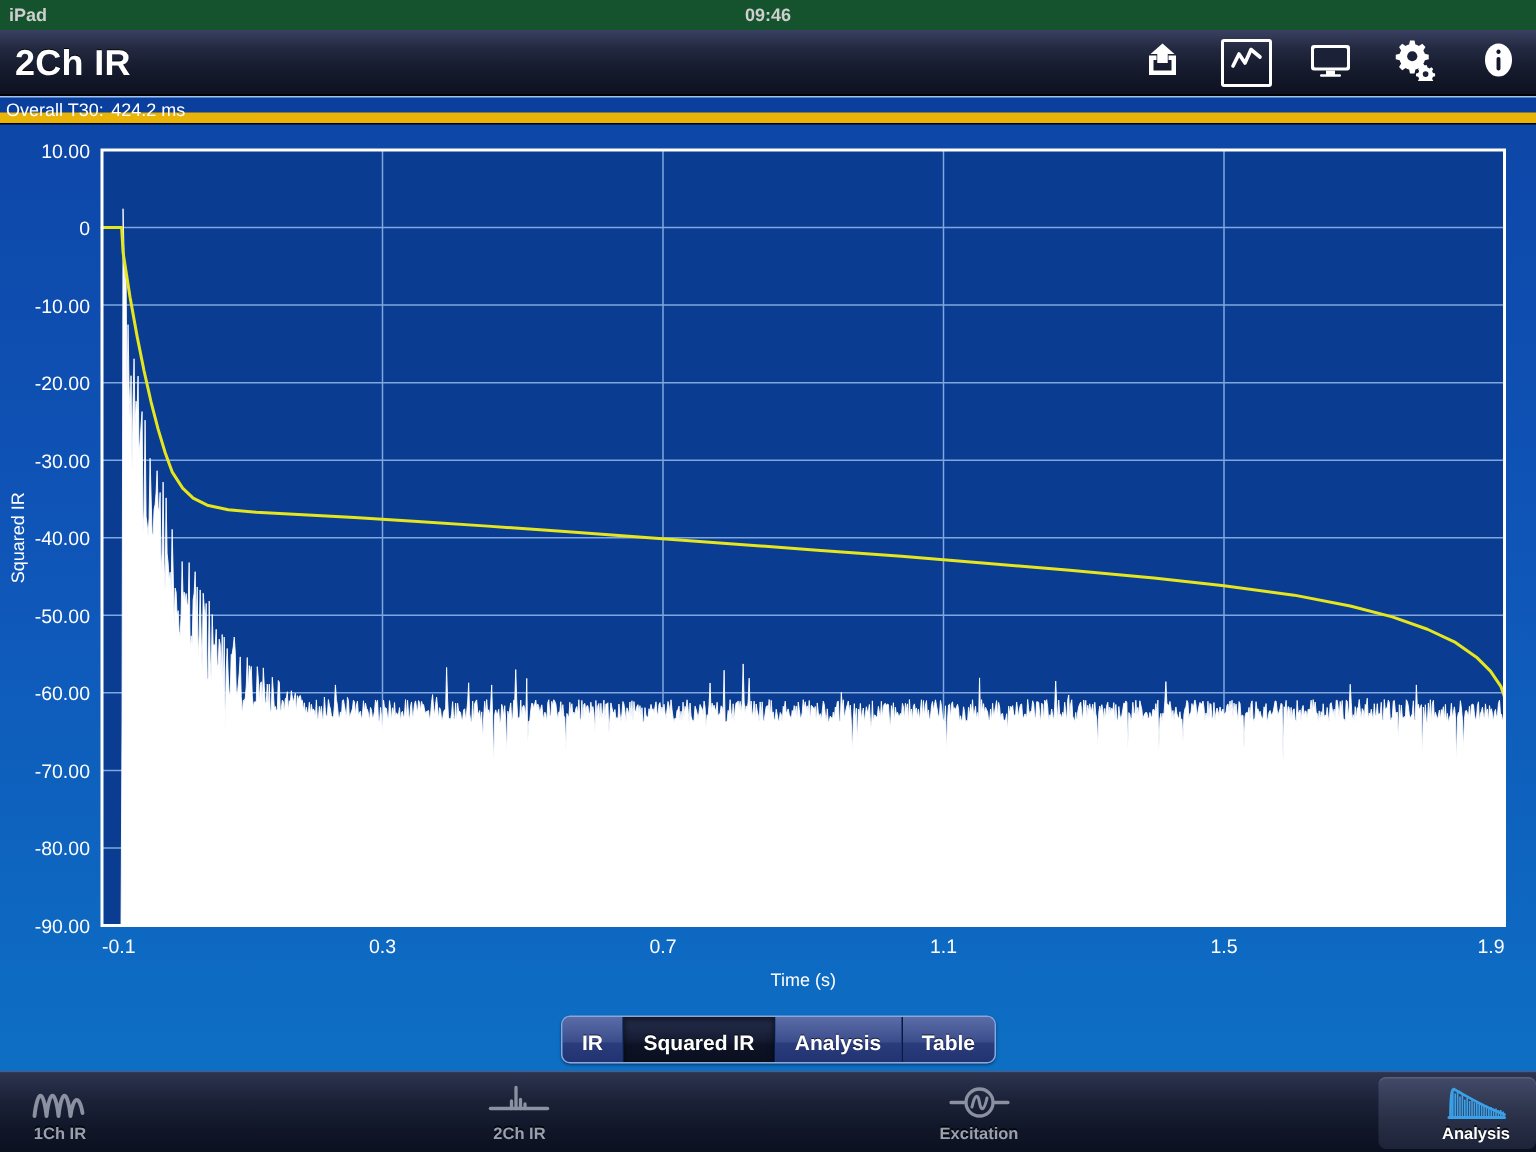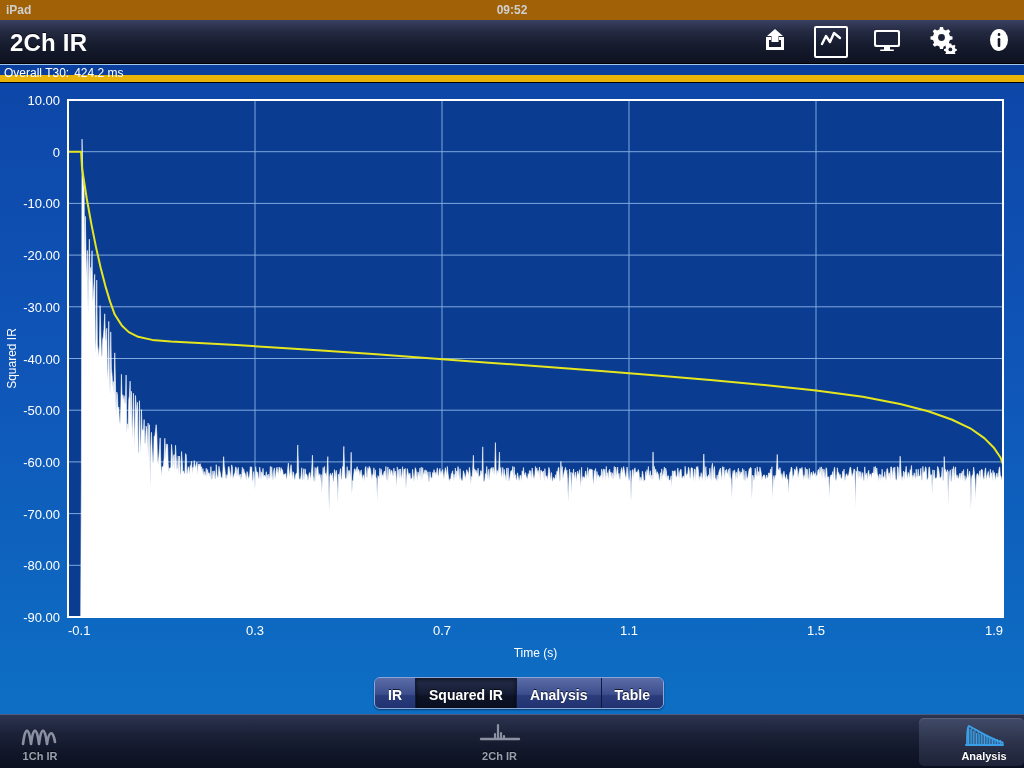--- a/index.html
+++ b/index.html
@@ -19,21 +19,21 @@
     width: 1024px;
     height: 768px;
   }
 
   
   .status-bar {
     position: absolute;
     top: 0; left: 0;
     width: 1024px;
     height: 20px;
-    background: #a16207;
+    background: #14532d;
     color: #cfcfcf;
     font-size: 12px;
     font-weight: bold;
     line-height: 20px;
   }
   .status-left {
     position: absolute;
     left: 6px; top: 0;
   }
   .status-center {
@@ -226,21 +226,21 @@
   .tab.active .tab-label { color: #ffffff; }
   .tab-icon { height: 26px; display: flex; align-items: flex-end; }
 </style>
 </head>
 <body>
 
 <div id="app">
 
   <div class="status-bar">
     <span class="status-left">iPad</span>
-    <span class="status-center">09:52</span>
+    <span class="status-center">09:46</span>
     <span class="status-right">
       <span>20%</span>
       <span class="battery">
         <span class="battery-fill"></span>
       </span>
     </span>
   </div>
 
   <div class="nav-bar">
     <div class="nav-title">2Ch IR</div>
@@ -372,20 +372,30 @@
       </div>
       <div class="tab">
         <span class="tab-icon">
           <svg width="46" height="26" viewBox="0 0 46 26">
             <path d="M4 17 L42 17" stroke="#8b91a0" stroke-width="2.4" stroke-linecap="round" fill="none"></path>
             <path d="M21 17 L21 3 M24 17 L24 11 M18 17 L18 12 M27 17 L27 14" stroke="#8b91a0" stroke-width="2.2" stroke-linecap="round" fill="none"></path>
           </svg>
         </span>
         <span class="tab-label">2Ch IR</span>
       </div>
+      <div class="tab">
+        <span class="tab-icon">
+          <svg width="46" height="26" viewBox="0 0 46 26">
+            <circle cx="23" cy="13" r="9" fill="none" stroke="#8b91a0" stroke-width="2.2"></circle>
+            <path d="M18 16 C20 7, 22 7, 23 13 C24 19, 26 19, 28 10" fill="none" stroke="#8b91a0" stroke-width="2" stroke-linecap="round"></path>
+            <path d="M4 13 L13 13 M33 13 L42 13" stroke="#8b91a0" stroke-width="2.2" stroke-linecap="round"></path>
+          </svg>
+        </span>
+        <span class="tab-label">Excitation</span>
+      </div>
       <div class="tab active">
         <span class="tab-icon">
           <svg width="46" height="26" viewBox="0 0 46 26">
             <g>
               <path d="M5 23 L42 23" stroke="#3aa0e8" stroke-width="2" stroke-linecap="round"></path>
               <rect x="7" y="5" width="1.1" height="18" fill="#3aa0e8"></rect>
               <rect x="8.6" y="7" width="1.1" height="16" fill="#3aa0e8"></rect>
               <rect x="10.2" y="6" width="1.1" height="17" fill="#3aa0e8"></rect>
               <rect x="11.8" y="9" width="1.1" height="14" fill="#3aa0e8"></rect>
               <rect x="13.4" y="8" width="1.1" height="15" fill="#3aa0e8"></rect>

